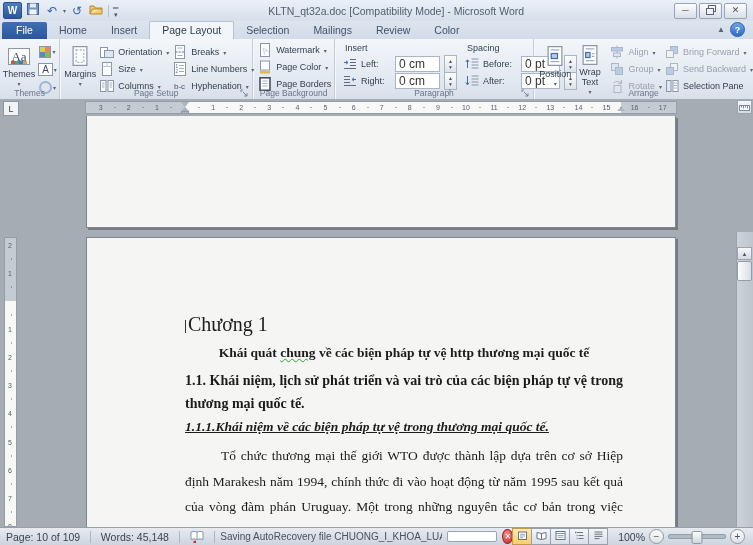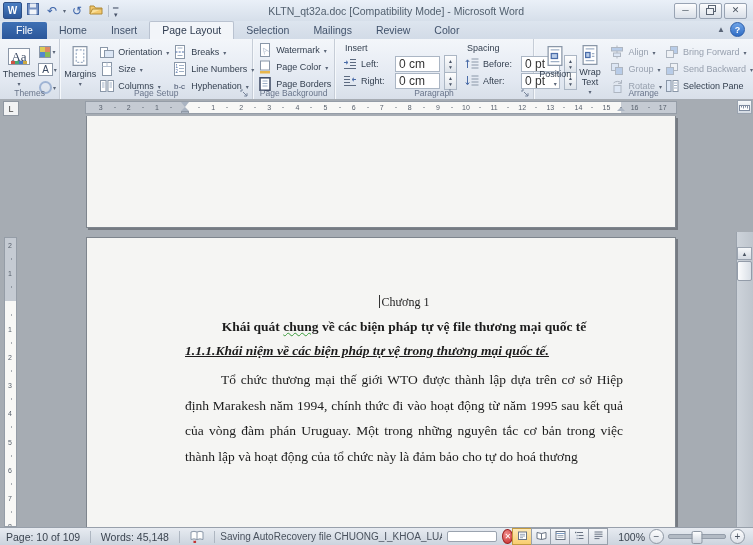--- a/index.html
+++ b/index.html
@@ -92,21 +92,21 @@
     border:1px solid #959da7;box-sizing:border-box;overflow:hidden;}
   .vruler-white{position:absolute;left:0;top:63px;width:100%;height:227px;background:#f8f8f6;}
   .vnum{position:absolute;left:3px;font-size:7px;color:#555e6a;transform:translateY(-50%);}
   .vdot{position:absolute;left:6px;width:1px;height:1px;background:#5d6672;transform:translateY(-50%);}
   .page{position:absolute;left:86px;width:590px;background:#f5f5f3;
     border:1px solid #7e858d;box-shadow:2px 2px 0 rgba(60,65,72,.45);box-sizing:border-box;}
   .page1{top:0;height:112px;border-top:none;}
   .page2{top:121px;height:291px;overflow:hidden;}
   .pagecontent{position:absolute;left:98px;top:0;width:438px;padding-top:57px;
     font-family:"Liberation Serif",serif;color:#1c1c1c;}
-  .doc-chapter{text-align:center;font-size:12px;margin-bottom:9px;}
+  .doc-chapter{text-align:left;font-size:20px;margin-bottom:9px;margin-top:18px;}
   .text-cursor{display:inline-block;width:1px;height:13px;background:#333;margin-right:2px;vertical-align:-2px;}
   .doc-title{text-align:center;font-size:13.5px;font-weight:bold;margin-bottom:8px;}
   .misspelled{text-decoration:underline;text-decoration-style:wavy;text-decoration-color:#3a9b3a;text-decoration-thickness:1px;margin-top:26px;}
   .doc-url{text-align:center;font-size:9.5px;font-weight:bold;margin-bottom:12px;}
   .doc-h2{font-size:14px;font-weight:bold;text-align:justify;line-height:23px;margin-bottom:4px;}
   .doc-h3{font-size:13.5px;font-weight:bold;font-style:italic;text-decoration:underline;margin-bottom:8px;}
   .doc-body{font-size:13.5px;text-align:justify;line-height:25.5px;text-indent:36px;}
   
   .vscroll{position:absolute;right:0;top:116px;width:17px;height:411px;
     background:linear-gradient(90deg,#cdd3da,#bec5cd);border-left:1px solid #9aa2ac;box-sizing:border-box;}
@@ -597,21 +597,22 @@
         <span class="vdot" style="top: 217.55px;"></span>
         <span class="vdot" style="top: 245.65px;"></span>
         <span class="vdot" style="top: 273.75px;"></span>
       </div>
 
     <div class="page page1"></div>
 
     <div class="page page2">
       <div class="pagecontent">
         <div class="doc-chapter"><span class="text-cursor"></span><span>Chương 1</span></div>
-        <div class="doc-title"><span>Khái quát </span><span class="misspelled">chung</span><span> về các biện pháp tự vệ file thương mại quốc tế</span></div>
+        <div class="doc-title"><span>Khái quát </span><span class="misspelled">chung</span><span> về các biện pháp tự vệ http thương mại quốc tế</span></div>
+        <div class="doc-h2">1.1. Khái niệm, lịch sử phát triển và vai trò của các biện pháp tự vệ trong thương mại quốc tế.</div>
         <div class="doc-h3">1.1.1.Khái niệm về các biện pháp tự vệ trong thương mại quốc tế.</div>
         <div class="doc-body">Tổ chức thương mại thế giới WTO được thành lập dựa trên cơ sở Hiệp định Marakesh năm 1994, chính thức đi vào hoạt động từ năm 1995 sau kết quả của vòng đàm phán Uruguay. Một trong những nguyên tắc cơ bản trong việc thành lập và hoạt động của tổ chức này là đảm bảo cho tự do hoá thương</div>
       </div>
     </div>
 
     <div class="vscroll">
       <div class="sbtn" style="margin-top:15px;">▲</div>
       <div class="sthumb"></div>
 
     </div>

